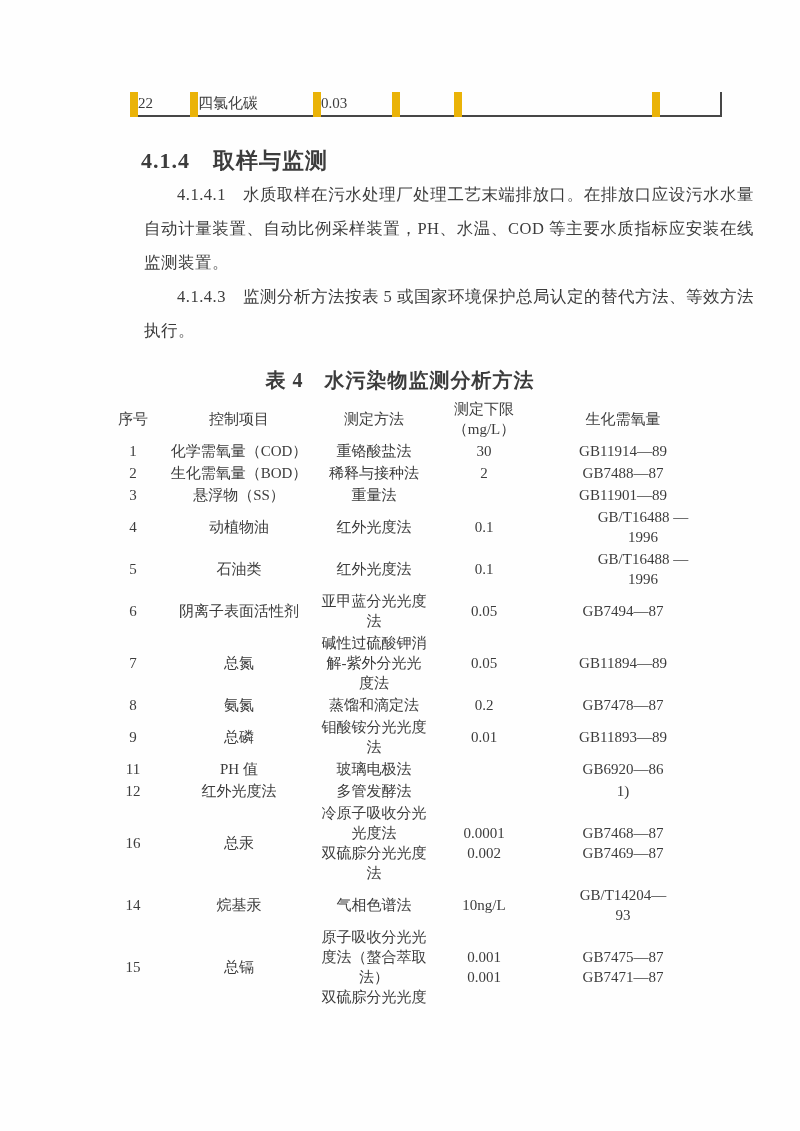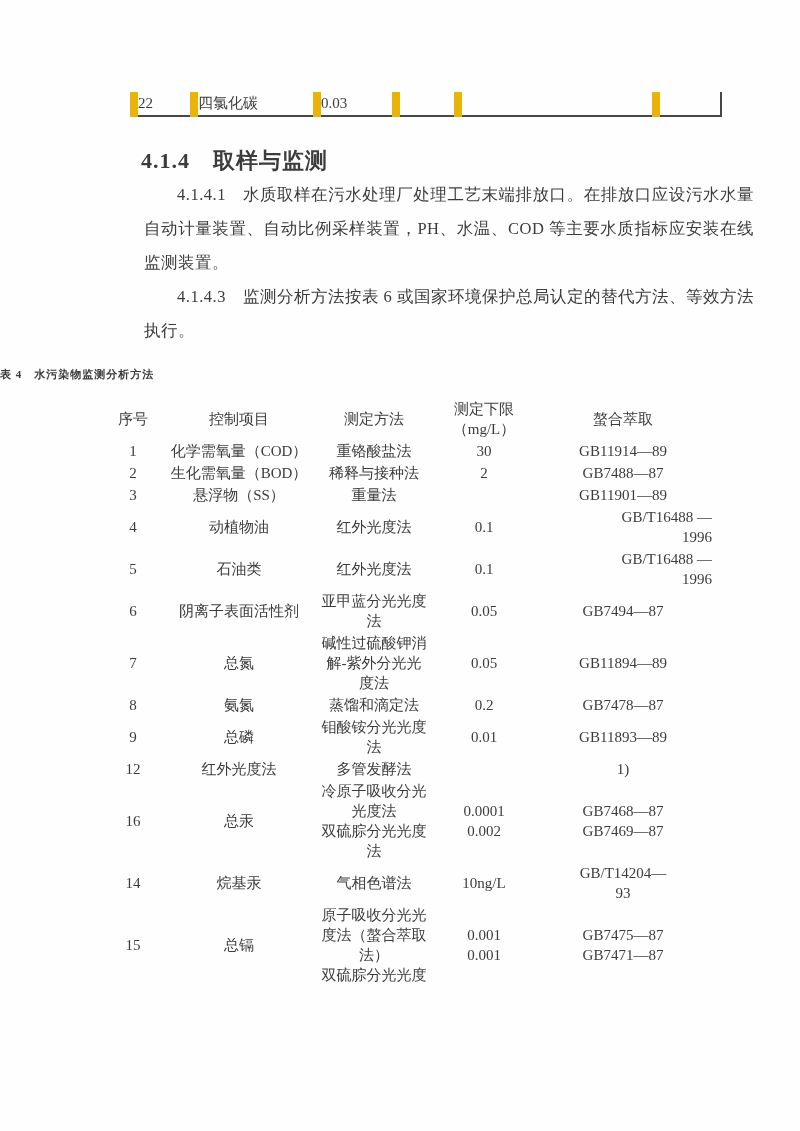--- a/index.html
+++ b/index.html
@@ -49,23 +49,23 @@
     margin:0;
     font-size:16.5px;
     line-height:34px;
     text-align:justify;
     text-indent:2em;
     letter-spacing:0.5px;
   }
 
   .table-title{
     position:absolute;top:367px;left:0;width:100%;
-    text-align:left;
+    text-align:center;
     font-weight:bold;
-    font-size:11px;
+    font-size:20px;
     letter-spacing:1px;
   }
 
   .main-table{
     position:absolute;top:398px;left:102px;
     width:610px;
     table-layout:fixed;
   }
   .main-table col.mc1{width:62px;}
   .main-table col.mc2{width:150px;}
@@ -75,21 +75,21 @@
   .main-table th,.main-table td{
     font-size:15px;
     line-height:20px;
     font-weight:normal;
     text-align:center;
     vertical-align:middle;
     white-space:pre-line;
     padding:1px 0;
     overflow:hidden;
   }
-  .main-table td.align-left{text-align:right;padding-left:40px;margin-top:8px;}
+  .main-table td.align-left{text-align:center;padding-left:40px;margin-top:8px;}
 </style>
 </head>
 <body>
 
 <div class="page">
 
   <table class="top-table">
     <tbody>
       <tr>
           <td class="c1">22</td>
@@ -99,41 +99,41 @@
           <td class="c5"></td>
           <td class="c6"></td>
         </tr>
     </tbody>
   </table>
 
   <h3 class="heading">4.1.4　取样与监测</h3>
 
   <div class="paras">
     <p>4.1.4.1　水质取样在污水处理厂处理工艺末端排放口。在排放口应设污水水量自动计量装置、自动比例采样装置，PH、水温、COD 等主要水质指标应安装在线监测装置。</p>
-    <p>4.1.4.3　监测分析方法按表 6 或国家环境保护总局认定的替代方法、等效方法执行。</p>
+    <p>4.1.4.3　监测分析方法按表 5 或国家环境保护总局认定的替代方法、等效方法执行。</p>
   </div>
 
   <div class="table-title">表 4　水污染物监测分析方法</div>
 
   <table class="main-table">
     <colgroup>
       <col class="mc1">
         <col class="mc2">
         <col class="mc3">
         <col class="mc4">
         <col class="mc5">
     </colgroup>
     <thead>
       <tr>
           <th>序号</th>
           <th>控制项目</th>
           <th>测定方法</th>
           <th>测定下限
 （mg/L）</th>
-          <th>螯合萃取</th>
+          <th>生化需氧量</th>
         </tr>
     </thead>
     <tbody>
         <tr>
           <td>1</td>
           <td>化学需氧量（COD）</td>
           <td>重铬酸盐法</td>
           <td>30</td>
           <td>GB11914—89</td>
         </tr>
@@ -191,20 +191,27 @@
           <td>0.2</td>
           <td>GB7478—87</td>
         </tr>
         <tr>
           <td>9</td>
           <td>总磷</td>
           <td>钼酸铵分光光度
 法</td>
           <td>0.01</td>
           <td>GB11893—89</td>
+        </tr>
+        <tr>
+          <td>11</td>
+          <td>PH 值</td>
+          <td>玻璃电极法</td>
+          <td></td>
+          <td>GB6920—86</td>
         </tr>
         <tr>
           <td>12</td>
           <td>红外光度法</td>
           <td>多管发酵法</td>
           <td></td>
           <td>1)</td>
         </tr>
         <tr>
           <td>16</td>

